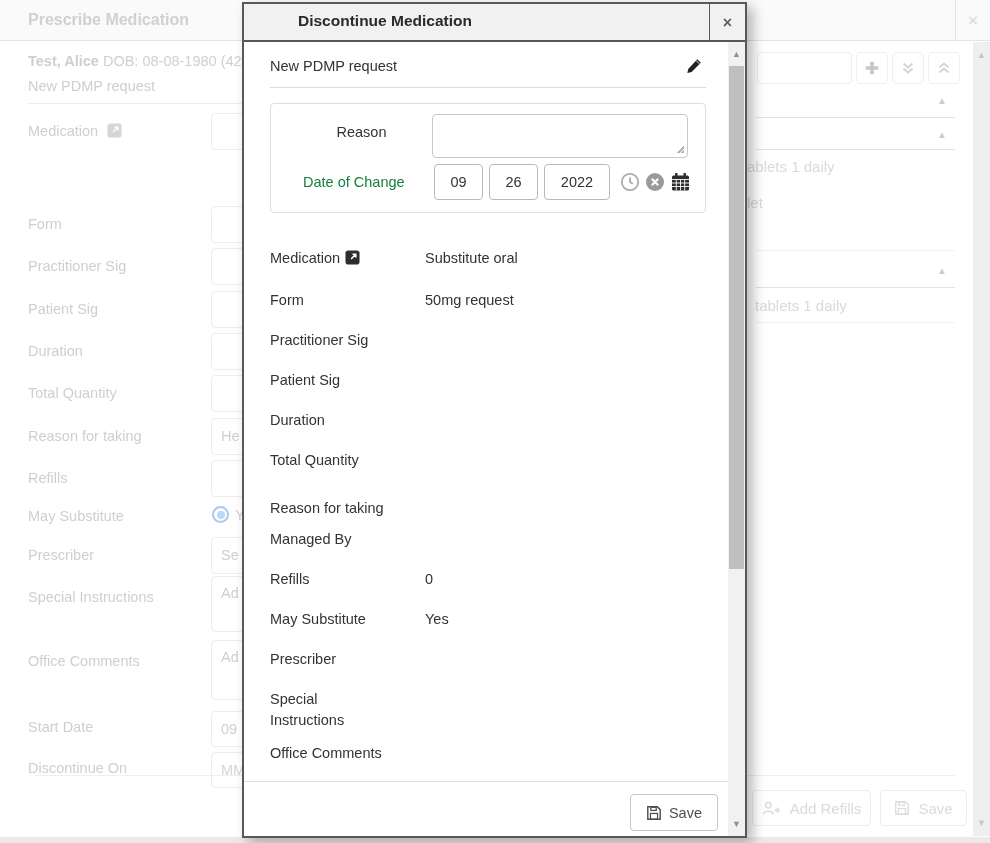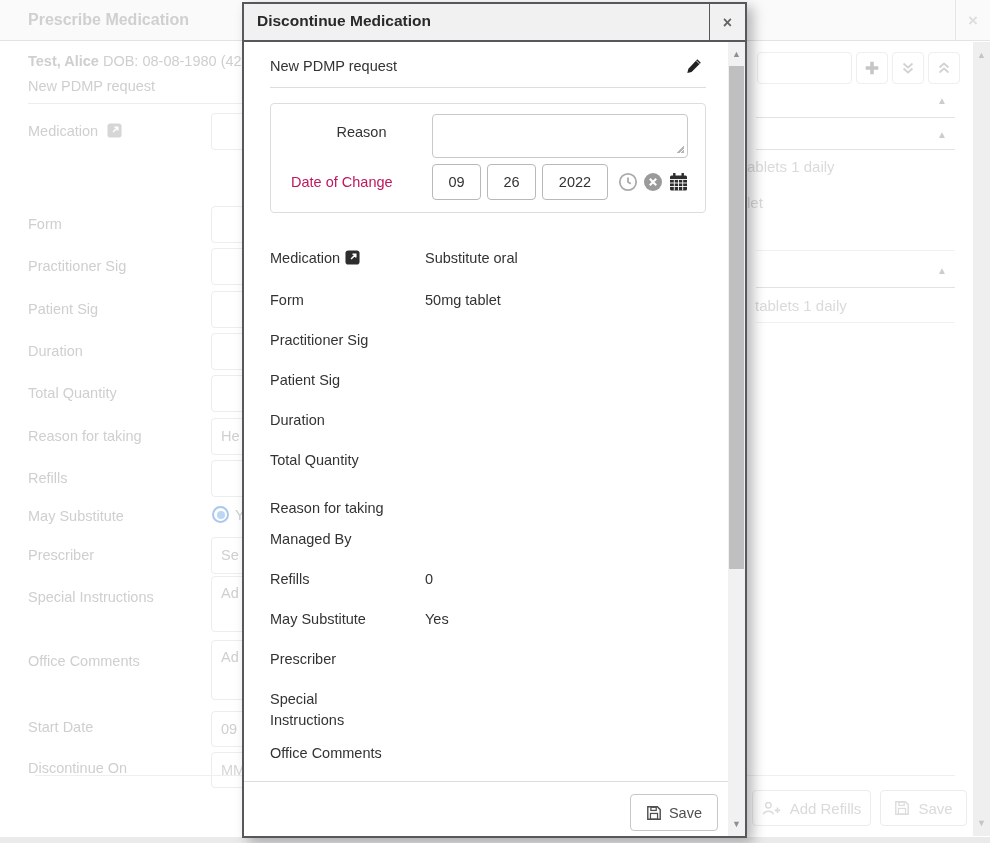--- a/index.html
+++ b/index.html
@@ -34,38 +34,38 @@
   .rp-arrow { position:absolute; font-size:10px; color:#cccccc; }
 
   .bg-btn { position:absolute; top:790px; height:36px; border:1px solid #ececec; border-radius:4px; background:#fff; color:#dadada; font-size:15px; display:flex; align-items:center; justify-content:center; gap:8px; }
   .page-sb { position:absolute; left:973px; top:42px; width:17px; height:794px; background:#efefef; }
   .page-sb .sb-ar { position:absolute; left:0; width:17px; text-align:center; font-size:9px; color:#c4c4c4; }
   .bottom-strip { position:absolute; left:0; top:837px; width:990px; height:6px; background:#eaeaea; }
 
   
   .modal { position:absolute; left:242px; top:2px; width:505px; height:836px; background:#fff; border:2px solid #58585c; box-shadow:6px 5px 12px rgba(0,0,0,0.28); }
   .m-header { position:absolute; left:0; top:0; right:0; height:38px; background:#f1f1f2; border-bottom:2px solid #58585c; display:flex; }
-  .m-title { flex:1; padding:8px 0 0 13px; font-size:15.5px; font-weight:bold; color:#2a2a2a; }
+  .m-title { flex:1; padding:8px 0 0 13px; font-size:15.5px; font-weight:bold; color:#2a2a2a;margin-left:41px; }
   .m-close { width:36px; border-left:1px solid #58585c; text-align:center; line-height:37px; font-size:16px; font-weight:bold; color:#636363; cursor:pointer; }
 
   .m-body { position:absolute; left:0; top:40px; right:17px; bottom:0; overflow:hidden; padding:12px 22px 0 26px; font-size:14.5px; color:#333; }
   .m-pat-1 { line-height:20px; }
   .m-pat-name { font-weight:bold; }
   .m-pat-2 { line-height:20px; }
   .m-pencil { position:absolute; right:26px; top:14px; }
   .m-hr { height:1px; background:#ddd; margin-top:11px; }
 
   .m-box { border:1px solid #ddd; border-radius:4px; margin-top:15px; padding:10px 14px 12px 20px; margin-bottom:35px; }
   .m-box-row { display:flex; align-items:flex-start; }
   .m-box-lbl { width:141px; padding-top:10px; color:#333;text-align:center; }
   .m-reason-ta-wrap { position:relative; }
   .m-reason-ta { width:256px; height:44px; border:1px solid #c9c9c9; border-radius:4px; resize:none; font-family:inherit; font-size:14px; padding:4px 6px; color:#333; outline:none; }
   .ta-handle { position:absolute; right:4px; bottom:8px; width:8px; height:8px; background:linear-gradient(135deg, transparent 55%, #b5b5b5 55%, #b5b5b5 70%, transparent 70%, transparent 78%, #b5b5b5 78%); pointer-events:none; }
   .m-date-row { margin-top:3px; align-items:center; }
-  .m-box-lbl2 { width:141px; color:#be185d; }
+  .m-box-lbl2 { width:141px; color:#15803d;margin-left:12px; }
   .date-in { width:49px; height:36px; border:1px solid #b9b9b9; border-radius:4px; text-align:center; font-family:inherit; font-size:14.5px; color:#333; margin-right:6px; outline:none; }
   .date-in.yr { width:66px; }
   .d-icons { display:flex; align-items:center; gap:5px; margin-left:4px; }
 
   .frow { display:flex; margin-bottom:19px; }
   .flabel { width:115px; margin-right:40px; line-height:21px; color:#333; }
   .fvalue { line-height:21px; color:#333; }
   .frow.ta-row { margin-bottom:10px; }
   .fvalue-ta-wrap { position:relative; }
   .fvalue-ta { width:266px; height:38px; border:1px solid #c9c9c9; border-radius:4px; resize:none; font-family:inherit; font-size:14.5px; padding:6px 8px; color:#333; outline:none; }
@@ -236,21 +236,21 @@
 
       <div class="frow">
         <div class="flabel"><span>Medication</span><span class="extlink"><svg width="15" height="15" viewBox="0 0 16 16">
                 <rect x="0.5" y="0.5" width="15" height="15" rx="3" fill="#2d2d2d"></rect>
                 <path d="M6.5 9.5 L11.5 4.5 M8 4.5 H11.5 V8" stroke="#fff" stroke-width="1.6" fill="none"></path>
               </svg></span></div>
         <div class="fvalue">Substitute oral</div>
       </div>
       <div class="frow">
         <div class="flabel">Form</div>
-        <div class="fvalue">50mg tablet</div>
+        <div class="fvalue">50mg request</div>
       </div>
       <div class="frow">
         <div class="flabel">Practitioner Sig</div>
         <div class="fvalue"></div>
       </div>
       <div class="frow">
         <div class="flabel">Patient Sig</div>
         <div class="fvalue"></div>
       </div>
       <div class="frow">

